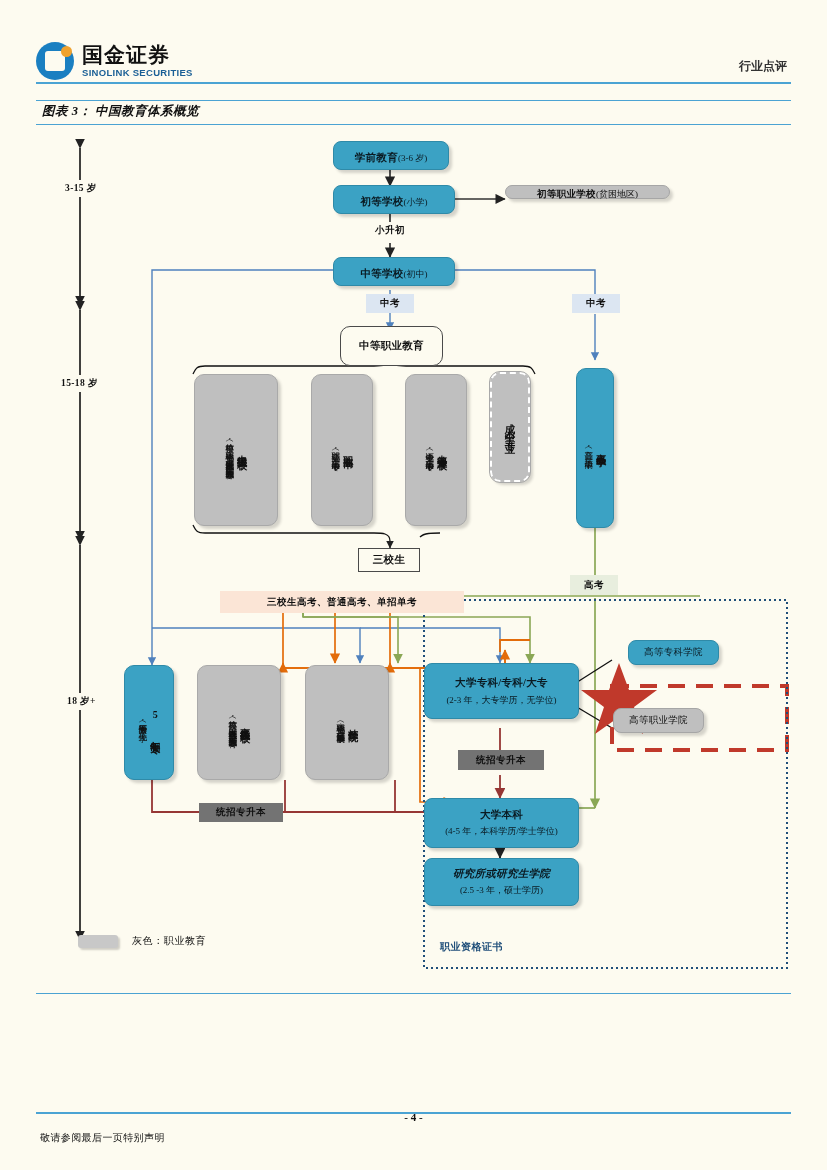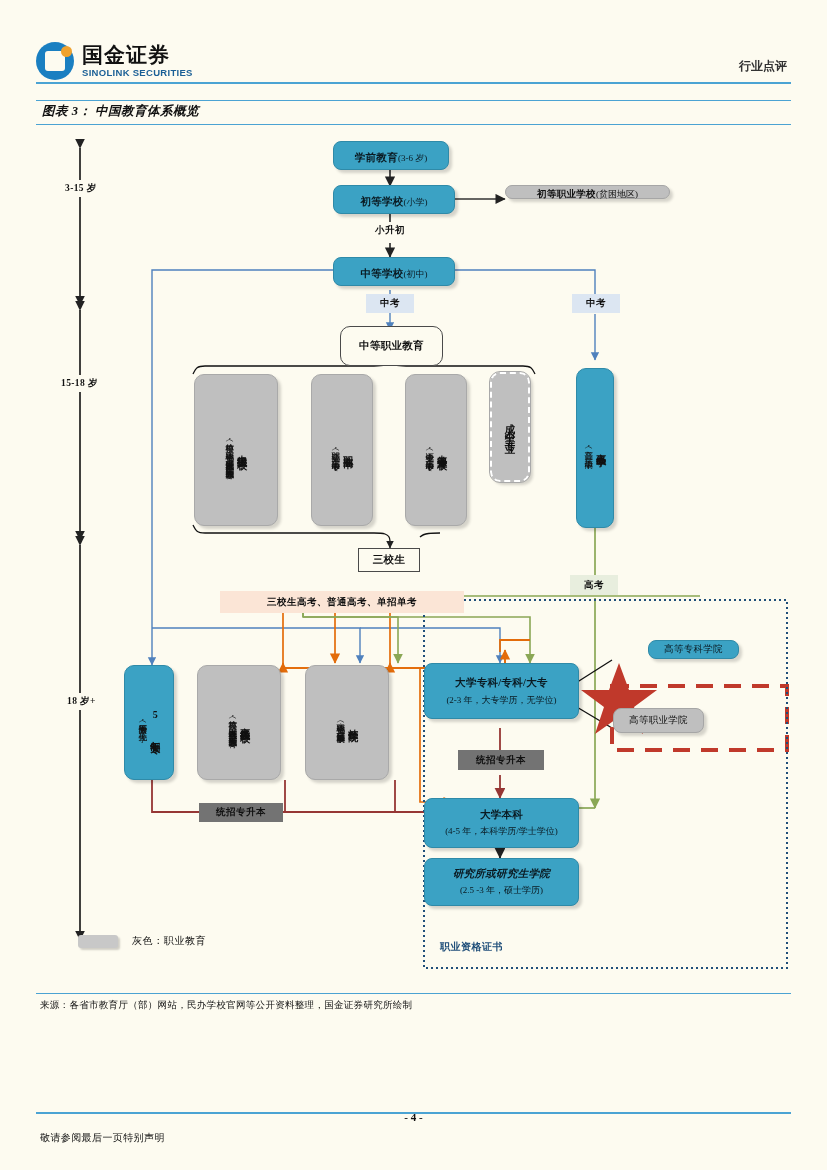--- a/index.html
+++ b/index.html
@@ -338,33 +338,32 @@
   <div class="node blue" style="left:424px;top:798px;width:155px;height:50px;">
     <span class="t1">大学本科</span>
     <span class="t2" style="margin-top:3px;">(4-5 年，本科学历/学士学位)</span>
   </div>
 
   <div class="node blue" style="left:424px;top:858px;width:155px;height:48px;">
     <span class="t1" style="font-style:italic;">研究所或研究生学院</span>
     <span class="t2" style="margin-top:3px;">(2.5 -3 年，硕士学历)</span>
   </div>
 
-  <div class="node blue" style="left:648px;top:640px;width:91px;height:19px;">
+  <div class="node blue" style="left:628px;top:640px;width:91px;height:25px;">
     <span class="t1 sm" style="font-weight:normal;">高等专科学院</span>
   </div>
 
   <div class="node gray" style="left:613px;top:708px;width:91px;height:25px;">
     <span class="t1 sm" style="font-weight:normal;">高等职业学院</span>
   </div>
 
   <div class="zone-label" style="left:440px;top:940px;">职业资格证书</div>
 
   <div class="legend-sw" style="left:78px;top:935px;"></div>
   <div class="legend-tx" style="left:132px;top:934px;">灰色：职业教育</div>
 
   <div class="src-rule"></div>
-  <div class="src">来源：各省市教育厅（部）网站，民办学校官网等公开资料整理，国金证券研究所绘制</div>
 
   <div class="foot-rule"></div>
   <div class="pageno">- 4 -</div>
   <div class="footer-note">敬请参阅最后一页特别声明</div>
 
 </div>
 
 </body></html>

